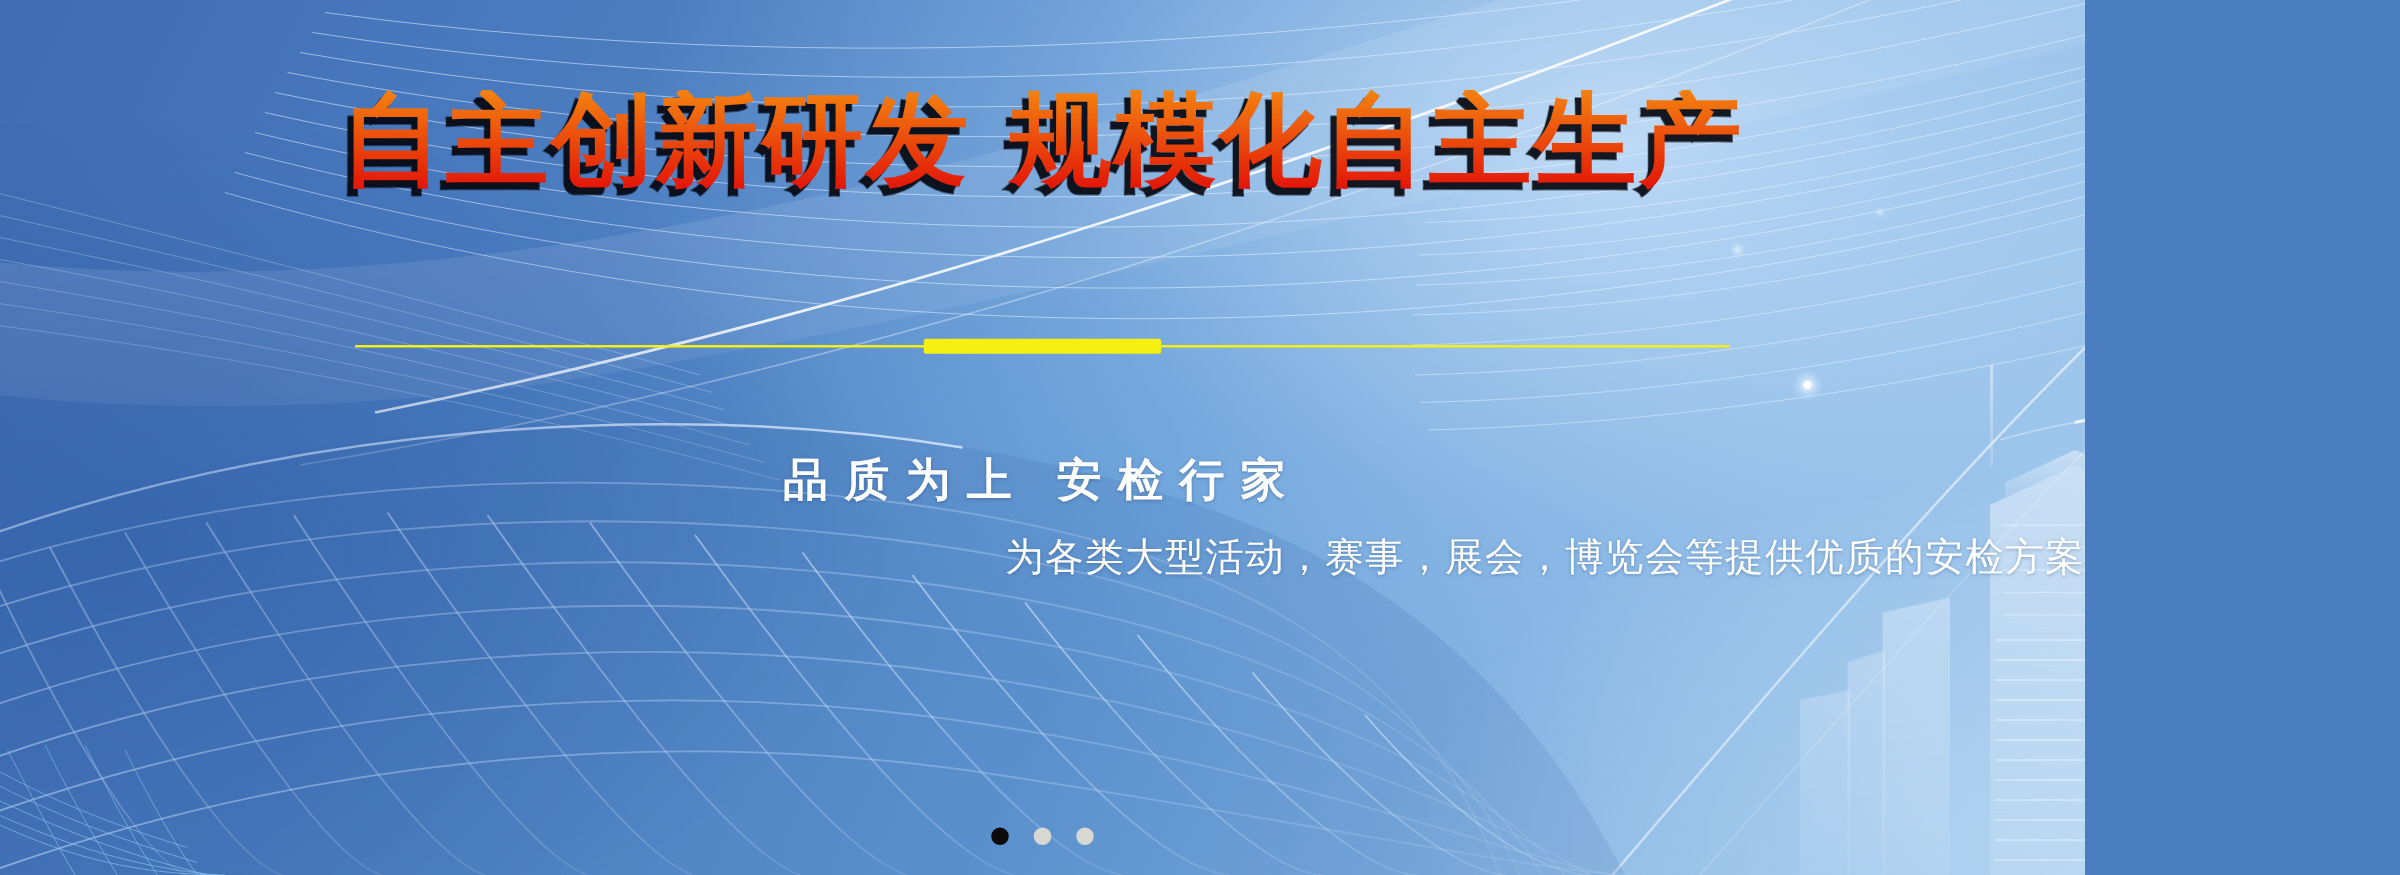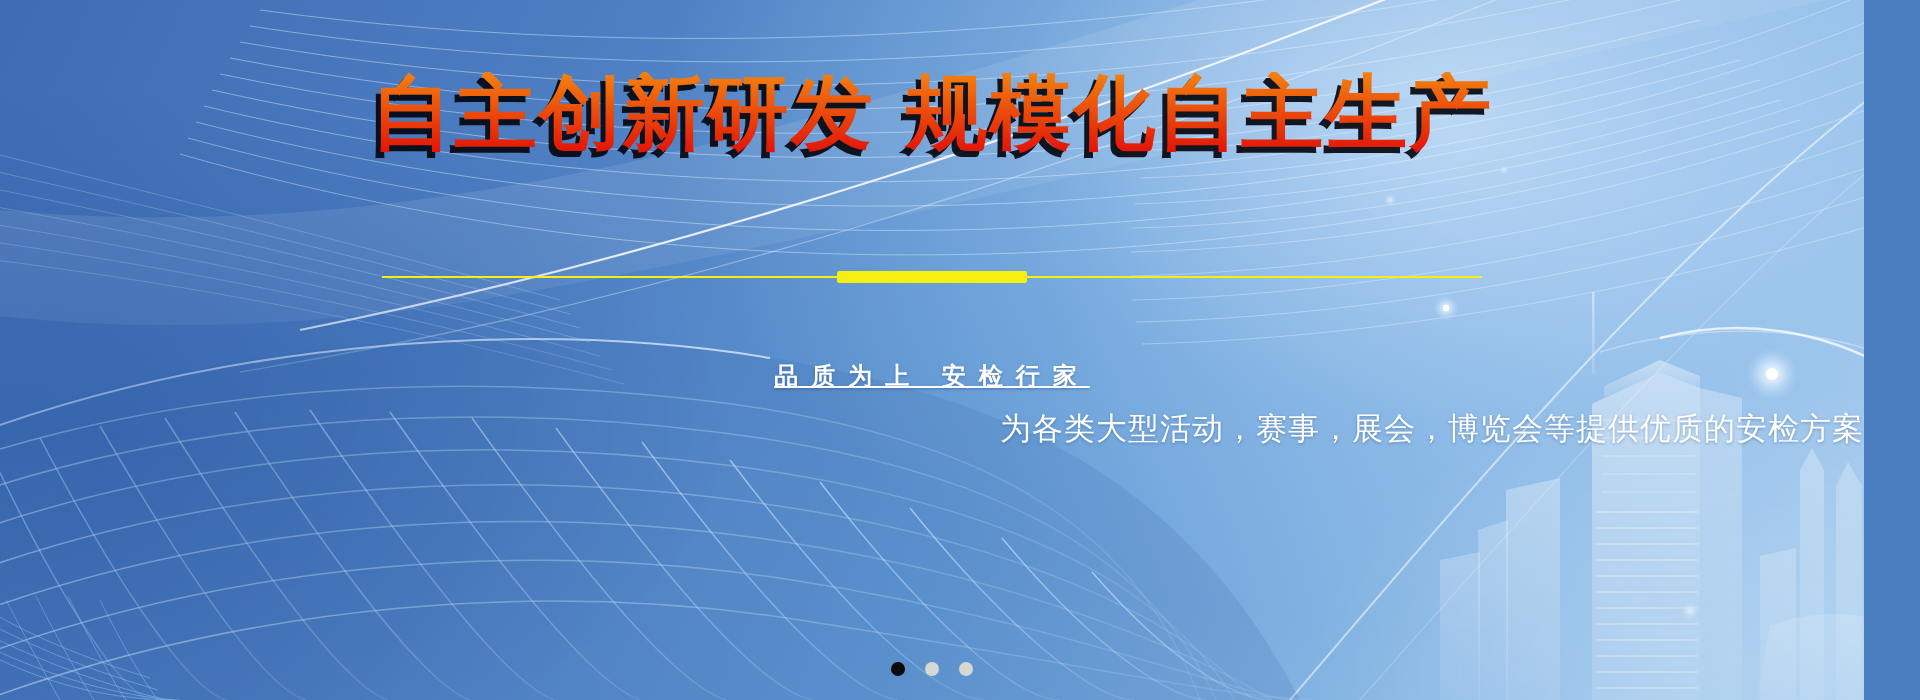--- a/index.html
+++ b/index.html
@@ -5,21 +5,21 @@
 <style>
   * { margin:0; padding:0; box-sizing:border-box; }
   html,body { width:1920px; height:700px; overflow:hidden; }
   body {
     font-family:"Liberation Sans","DejaVu Sans",sans-serif;
     background:#4a7ec0;
   }
 
   #banner{
     position:relative;
-    width:1864px; height:700px;
+    width:1668px; height:700px;
     overflow:hidden;
     background:
       radial-gradient(ellipse 1100px 700px at 78% 18%, rgba(190,218,246,0.95) 0%, rgba(160,200,240,0.35) 42%, rgba(120,170,225,0.0) 72%),
       linear-gradient(115deg,#3f6cb4 0%, #4b7cc0 26%, #6099d4 55%, #8cbae6 80%, #a9cdee 100%);
     padding-left: 14px;
   }
   #bg-svg{ position:absolute; inset:0; width:1920px; height:700px; pointer-events:none; }
 
   .vignette{
     position:absolute; inset:0;
@@ -62,25 +62,24 @@
   }
   .divider .thick{
     position:absolute; left:50%; transform:translateX(-50%);
     top:1px; width:190px; height:12px;
     background:#f5ef12; border-radius:2px;
   }
 
   
   .sub-wrap{ position:absolute; left:0; right:0; top:360px; text-align:center; }
   .sub-line1{
-    font-size:24px; font-weight:bold; color:#ffffff;
+    font-size:36px; font-weight:bold; color:#ffffff;
     letter-spacing:13px; line-height:1.35;
     text-shadow:0 1px 3px rgba(20,50,95,0.35);
     white-space:nowrap;
-    text-decoration:underline;
   }
   .sub-line2{
     margin-top:16px;
     font-size:31px; font-weight:normal; color:#ffffff;
     letter-spacing:1px; line-height:1.35;
     text-shadow:0 1px 3px rgba(20,50,95,0.35);
     white-space:nowrap;
   }
 
   

